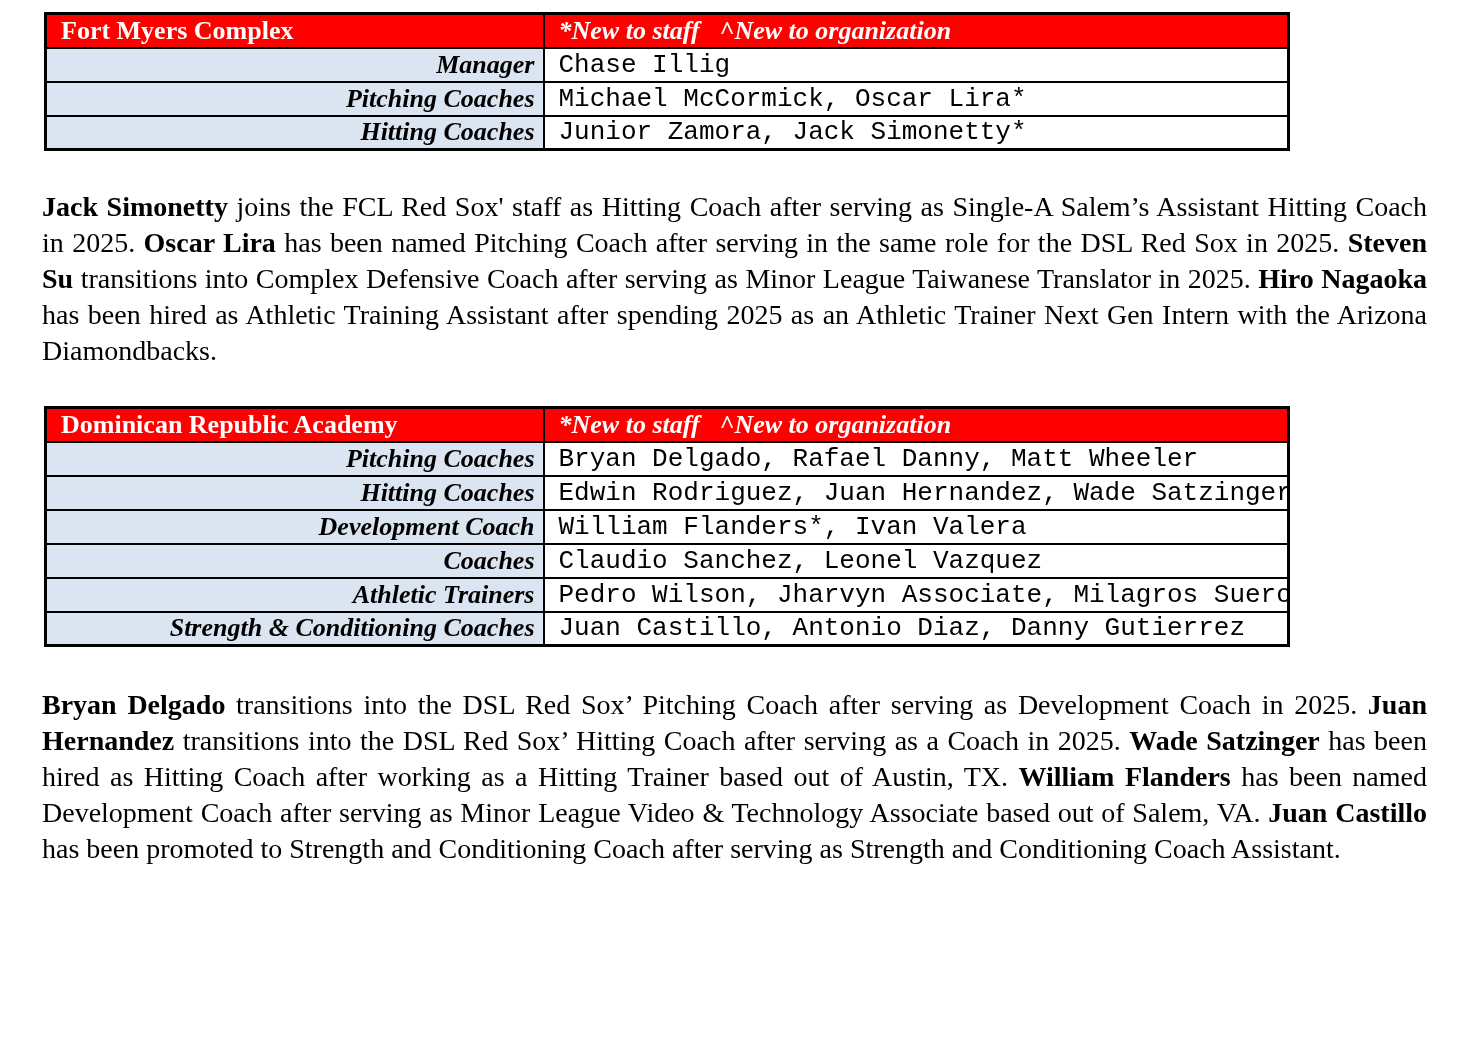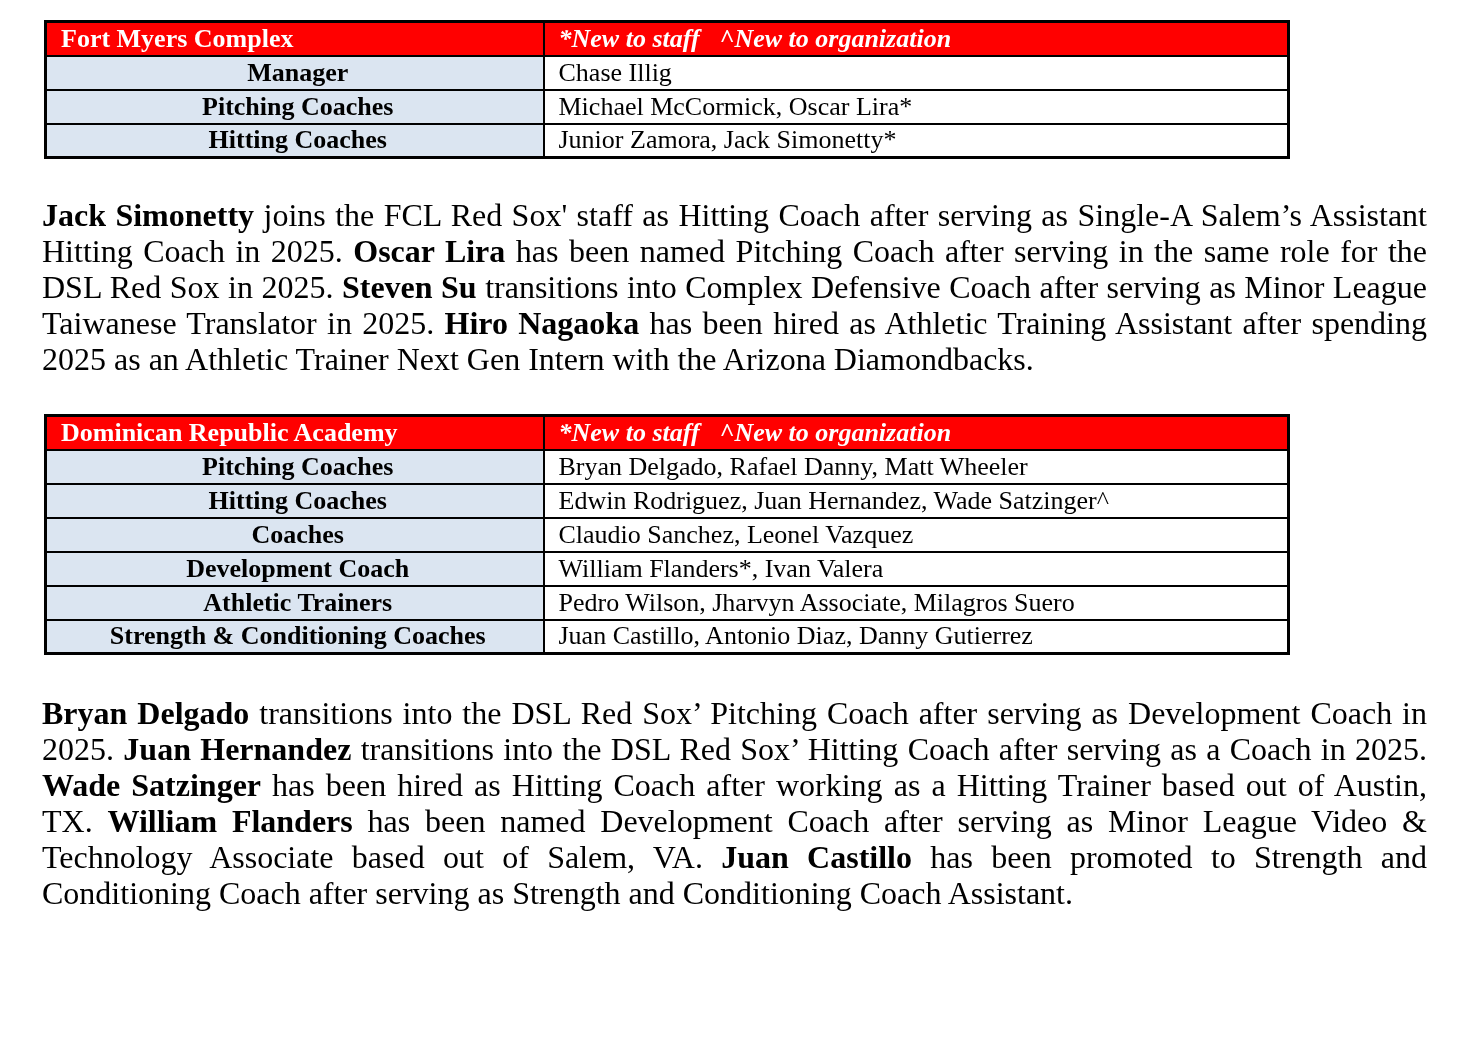--- a/index.html
+++ b/index.html
@@ -5,21 +5,21 @@
   * { margin: 0; padding: 0; box-sizing: border-box; }
   html, body {
     width: 1464px; height: 1060px;
     background: #ffffff;
     font-family: "Liberation Serif", "DejaVu Serif", serif;
     color: #000000;
     overflow: hidden;
   }
   .page {
     width: 1464px; height: 1060px;
-    padding: 20px 37px 0 42px;
+    padding: 12px 37px 0 42px;
   }
 
   
   table.staff-table {
     border-collapse: collapse;
     table-layout: fixed;
     width: 1246px;
     margin-left: 2px;
     border: 3px solid #000000;
   }
@@ -37,32 +37,34 @@
     background: #ff0000;
     color: #ffffff;
     text-align: left;
     font-weight: bold;
   }
   th.title-cell { font-weight: bold; }
   th.legend-cell { font-style: italic; padding-left: 20px; }
   .legend-gap { display: inline-block; margin-left: 20px; }
   th.role-cell {
     background: #dbe5f1;
-    text-align: center;
+    text-align: right;
     font-weight: bold;
+    font-style: italic;
   }
   td.names-cell {
     background: #ffffff;
     font-weight: normal;
+    font-family: Liberation Mono, monospace;
   }
 
   
   p.body-para {
     width: 1385px;
-    font-size: 32px;
+    font-size: 28px;
     line-height: 36px;
     text-align: justify;
   }
   p.body-para b { font-weight: bold; }
   .gap-table-to-para1 { height: 38px; }
   .gap-para1-to-table2 { height: 37px; }
   .gap-table2-to-para2 { height: 40px; }
 </style>
 </head>
 <body>
@@ -120,26 +122,26 @@
     <tbody>
         <tr>
           <th class="role-cell">Pitching Coaches</th>
           <td class="names-cell">Bryan Delgado, Rafael Danny, Matt Wheeler</td>
         </tr>
         <tr>
           <th class="role-cell">Hitting Coaches</th>
           <td class="names-cell">Edwin Rodriguez, Juan Hernandez, Wade Satzinger^</td>
         </tr>
         <tr>
+          <th class="role-cell">Development Coach</th>
+          <td class="names-cell">William Flanders*, Ivan Valera</td>
+        </tr>
+        <tr>
           <th class="role-cell">Coaches</th>
           <td class="names-cell">Claudio Sanchez, Leonel Vazquez</td>
-        </tr>
-        <tr>
-          <th class="role-cell">Development Coach</th>
-          <td class="names-cell">William Flanders*, Ivan Valera</td>
         </tr>
         <tr>
           <th class="role-cell">Athletic Trainers</th>
           <td class="names-cell">Pedro Wilson, Jharvyn Associate, Milagros Suero</td>
         </tr>
         <tr>
           <th class="role-cell">Strength &amp; Conditioning Coaches</th>
           <td class="names-cell">Juan Castillo, Antonio Diaz, Danny Gutierrez</td>
         </tr>
       </tbody>

